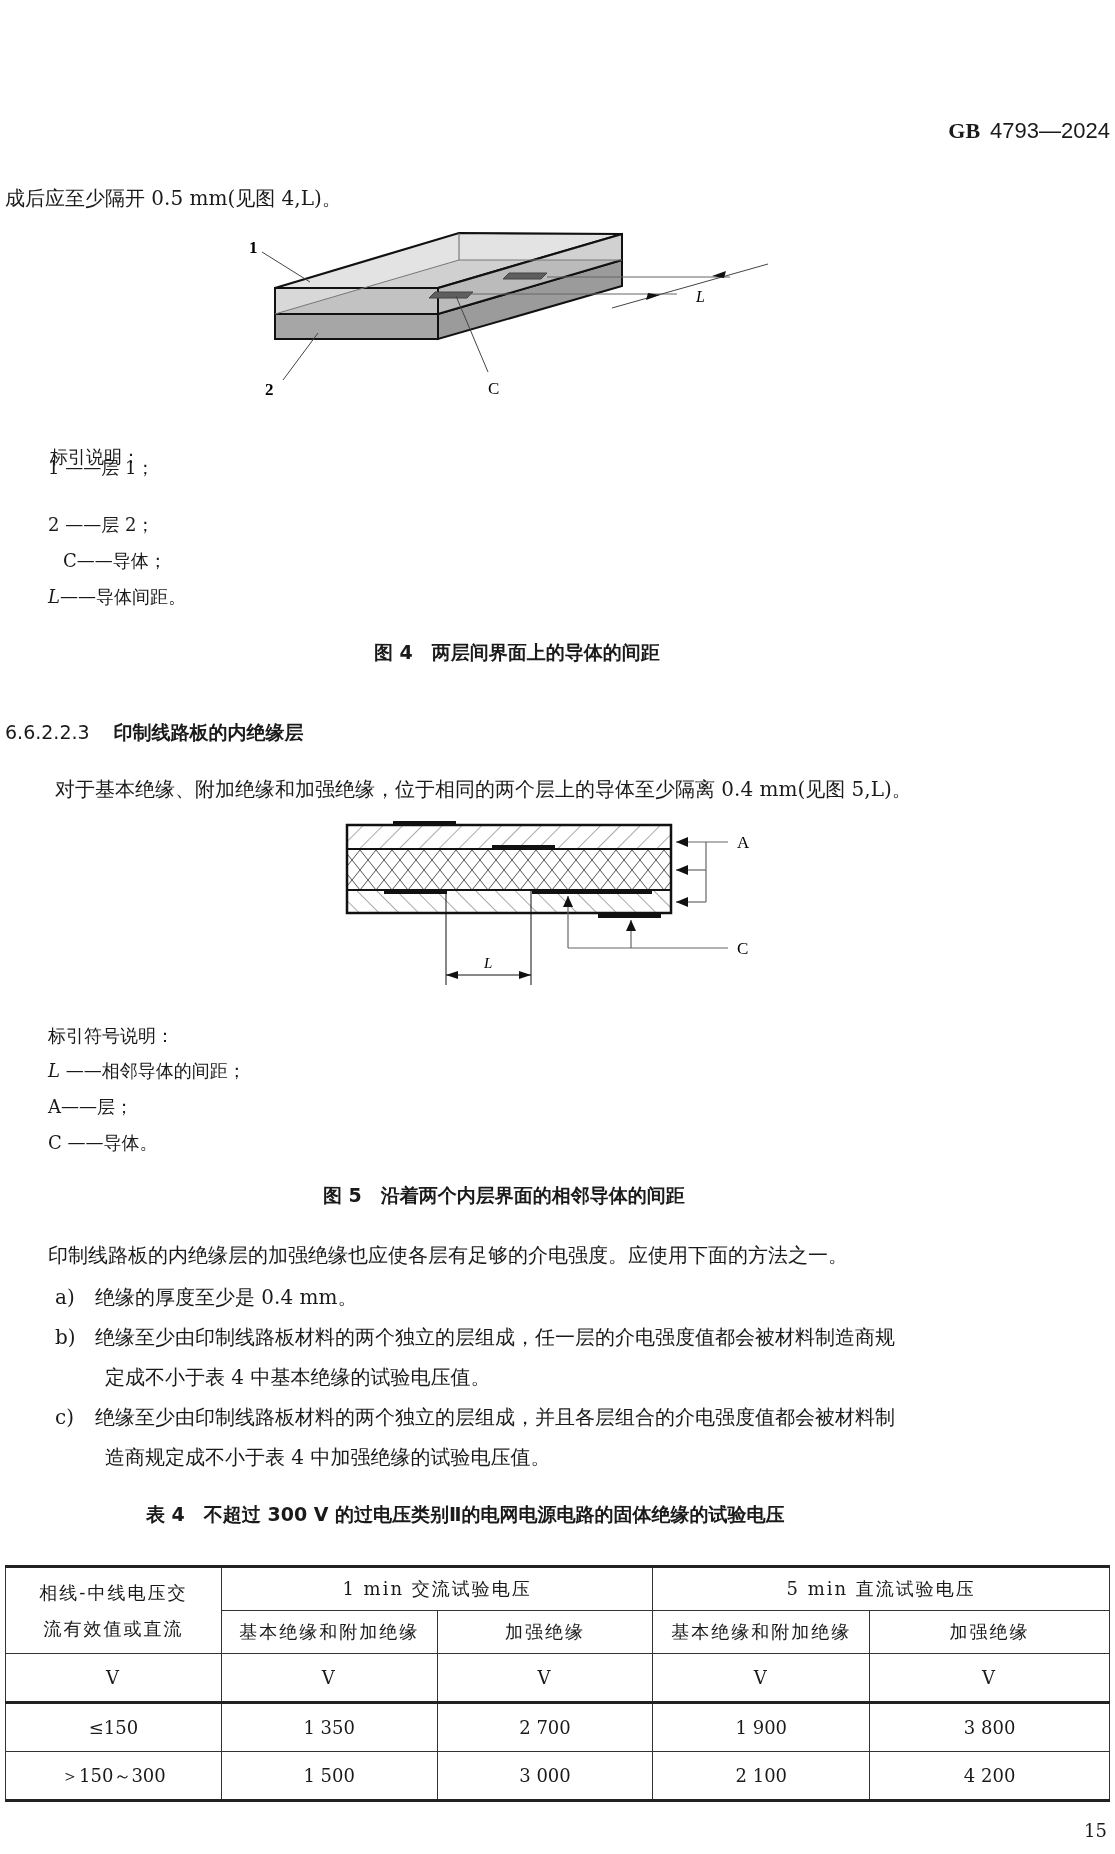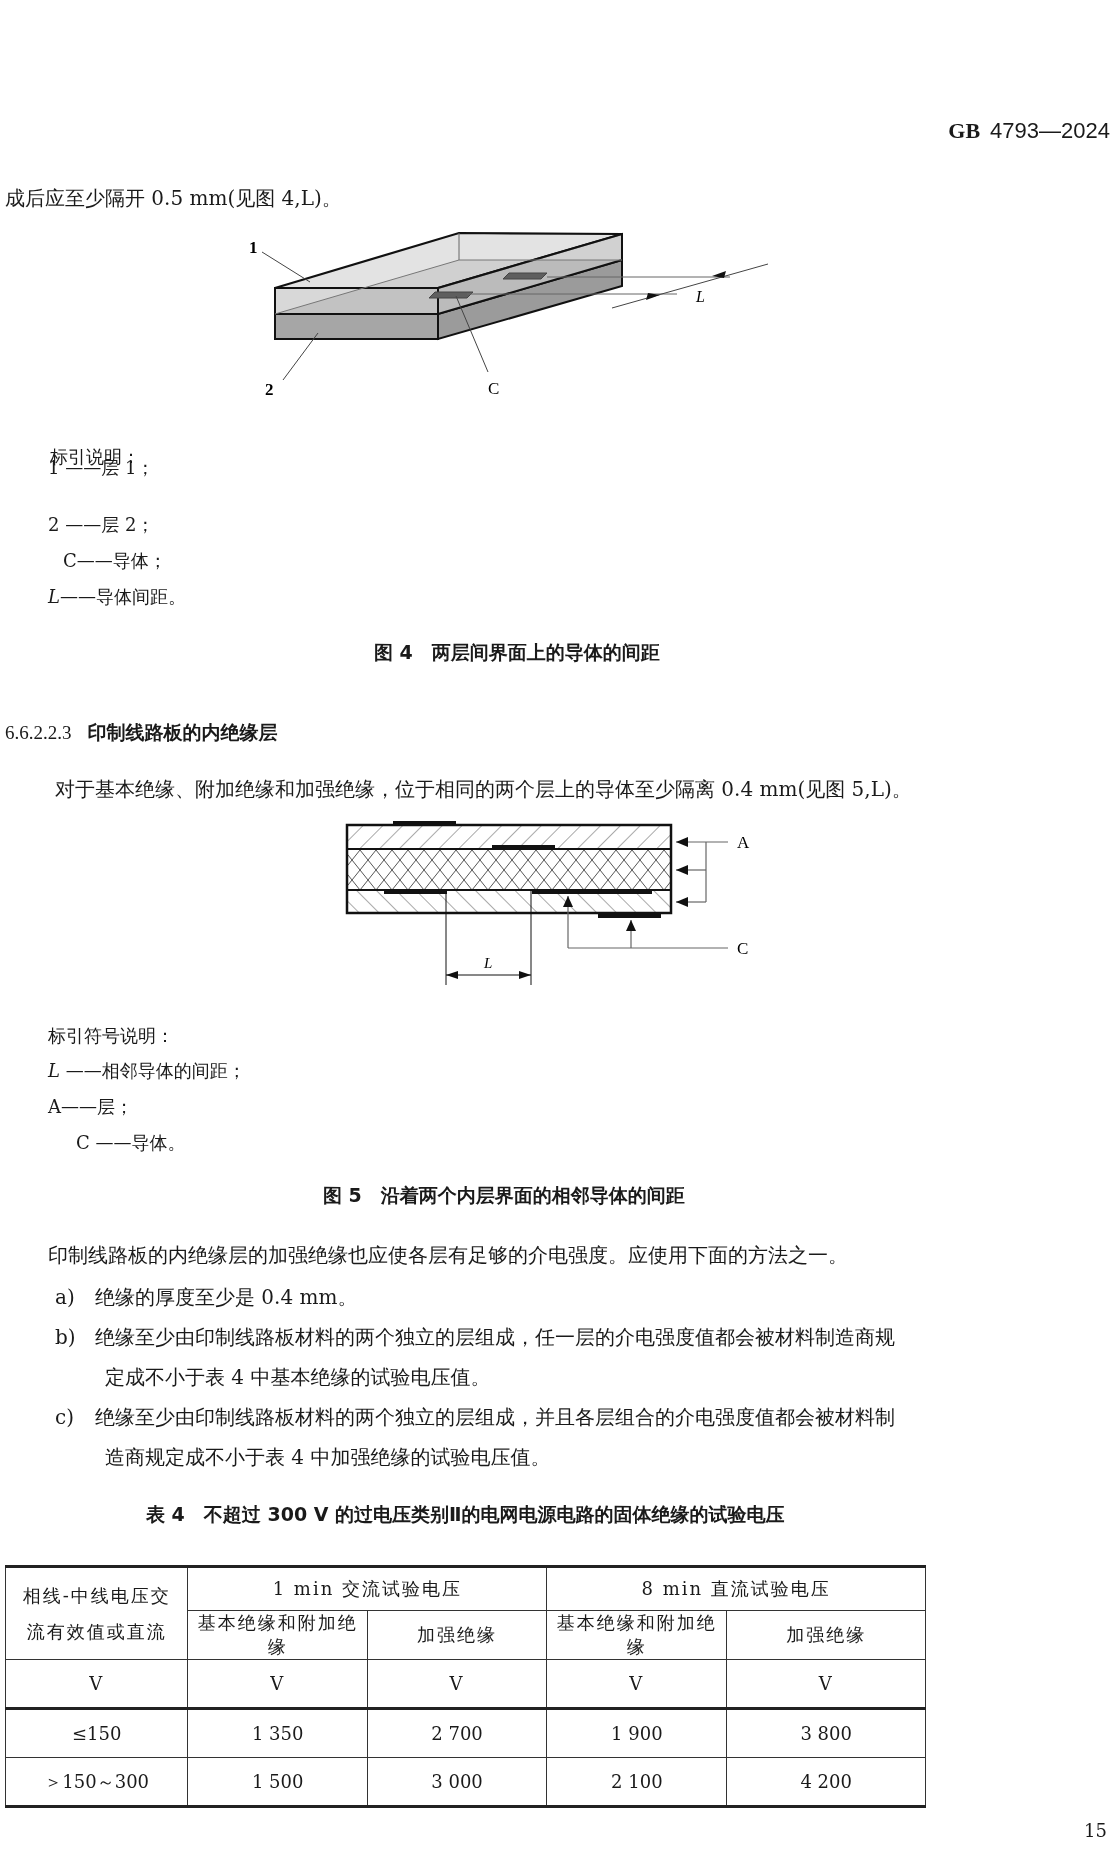--- a/index.html
+++ b/index.html
@@ -17,25 +17,25 @@
   .body-text { font-size: 20px; line-height: 24px; }
   .legend { font-size: 18px; line-height: 22px; }
   .caption {
     font-family: "DejaVu Sans", "Liberation Sans", sans-serif;
     font-weight: bold; font-size: 19px;
   }
   .section-heading {
     font-family: "DejaVu Sans", "Liberation Sans", sans-serif;
     font-size: 19px; font-weight: bold;
   }
-  .section-heading .num { font-weight: normal; margin-right: 16px; font-family: Liberation Serif, serif; }
+  .section-heading .num { font-weight: normal; margin-right: 24px; }
   .ital { font-style: italic; }
   svg { position: absolute; left: 0; top: 0; }
   table.t4 {
-    position: absolute; left: 5px; top: 1565px; width: 921px;
+    position: absolute; left: 5px; top: 1565px; width: 1105px;
     border-collapse: collapse; font-size: 18px;
     font-family: "DejaVu Serif", "Liberation Serif", serif;
   }
   table.t4 td {
     border: 1.5px solid #333; text-align: center; padding: 0;
     letter-spacing: 2px;
   }
   table.t4 tr.h1 td { height: 42px; }
   table.t4 tr.h2 td { height: 42px; }
   table.t4 tr.units td { height: 47px; border-bottom: 3px solid #222; }
@@ -145,21 +145,21 @@
   <line x1="531" y1="890" x2="531" y2="985" stroke="#111" stroke-width="1"></line>
   <line x1="446" y1="975" x2="531" y2="975" stroke="#111" stroke-width="1"></line>
   <polygon points="446,975 458,971 458,979" fill="#111"></polygon>
   <polygon points="531,975 519,971 519,979" fill="#111"></polygon>
   <text x="484" y="968" font-size="15" font-style="italic" font-family="Liberation Serif, serif">L</text>
 </svg>
 
 <div class="abs legend" style="left:48px; top:1025px;">标引符号说明：</div>
 <div class="abs legend" style="left:48px; top:1060px;"><span class="ital">L</span> <span>——相邻导体的间距；</span></div>
 <div class="abs legend" style="left:48px; top:1096px;"><span>A</span><span>——层；</span></div>
-<div class="abs legend" style="left:48px; top:1132px;margin-left:28px;"><span>C</span> <span>——导体。</span></div>
+<div class="abs legend" style="left:48px; top:1132px;"><span>C</span> <span>——导体。</span></div>
 
 <div class="abs caption" style="left:323px; top:1183px;">图 5　沿着两个内层界面的相邻导体的间距</div>
 
 <div class="abs body-text" style="left:48px; top:1243px;text-align:right;">印制线路板的内绝缘层的加强绝缘也应使各层有足够的介电强度。应使用下面的方法之一。</div>
 <div class="abs body-text" style="left:55px; top:1285px;">
   <span class="item-label">a)</span><span>绝缘的厚度至少是 0.4 mm。</span>
 </div>
 <div class="abs body-text" style="left:55px; top:1325px;">
   <span class="item-label">b)</span><span>绝缘至少由印制线路板材料的两个独立的层组成，任一层的介电强度值都会被材料制造商规</span>
 </div>
@@ -179,21 +179,21 @@
       <col style="width:217px">
       <col style="width:240px">
   </colgroup>
   <tbody>
       <tr class="h1">
     <td rowspan="2" class="stub">
       <div>相线-中线电压交</div>
           <div>流有效值或直流</div>
     </td>
     <td colspan="2">1 min 交流试验电压</td>
-    <td colspan="2">8 min 直流试验电压</td>
+    <td colspan="2">5 min 直流试验电压</td>
   </tr>
   <tr class="h2">
     <td>基本绝缘和附加绝缘</td>
     <td>加强绝缘</td>
     <td>基本绝缘和附加绝缘</td>
     <td>加强绝缘</td>
   </tr>
   <tr class="units">
     <td>V</td>
     <td>V</td>

